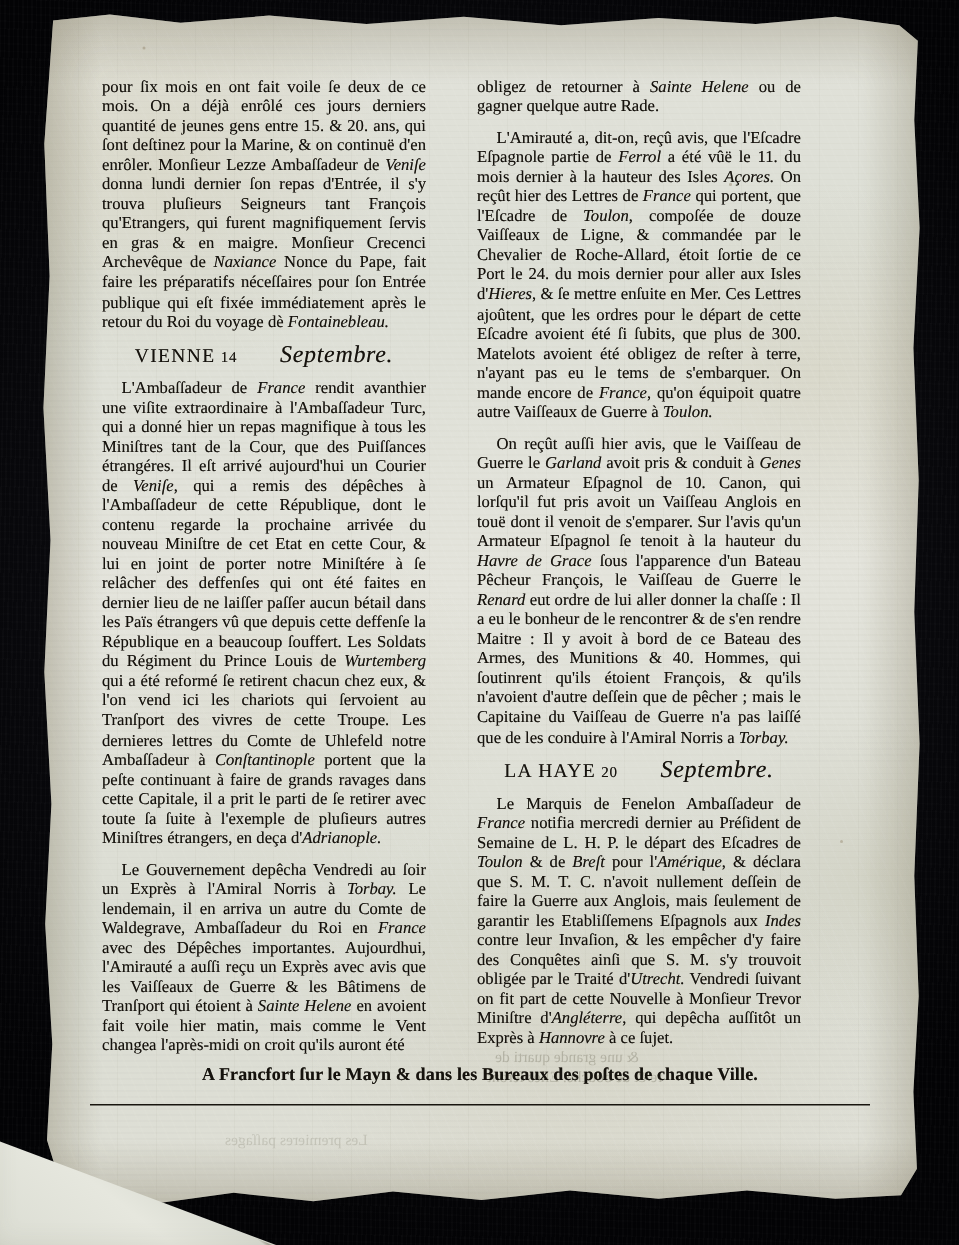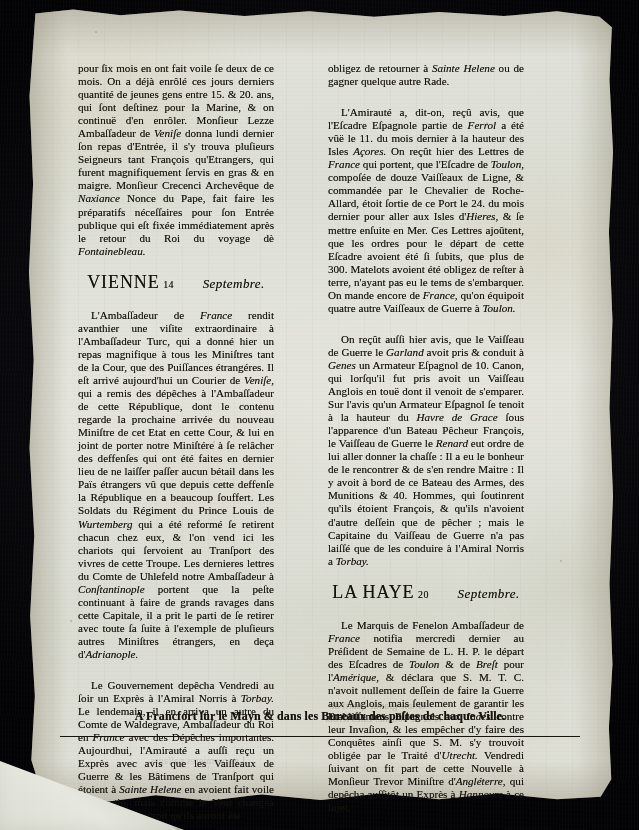--- a/index.html
+++ b/index.html
@@ -123,37 +123,37 @@
   .col{
     width: 232px;
     color: #15120d;
     font-size: 11.1px;
     line-height: 13.05px;
     text-align: justify;
     
     text-shadow: 0 0 .35px rgba(25,20,12,.55);
   }
   .col p{
-    margin: 18px;
+    margin: 8px;
     text-indent: 13px;
     hyphens: manual;
   }
   .col p.cont{ text-indent: 0; }
 
   .dateline{
     text-align: center;
     text-indent: 0 !important;
     margin: 1px 0 0 0 !important;
     font-size: 12.4px;
     letter-spacing: .45px;
     white-space: nowrap;
   }
-  .dateline .place{ font-variant: small-caps; font-size: 18px; letter-spacing:.9px;}
+  .dateline .place{ font-variant: small-caps; font-size: 13px; letter-spacing:.9px;}
   .dateline .day{ font-size: 10px; }
-  .dateline .month{ font-style: italic; font-size: 13px; margin-left: 25px; }
+  .dateline .month{ font-style: italic; font-size: 16px; margin-left: 25px; }
 
   i.pl{ font-style: italic; }
 
   
   #rule{
     position:absolute;
     left: 60px;
     top: 736px;
     width: 520px;
     height: 0;

